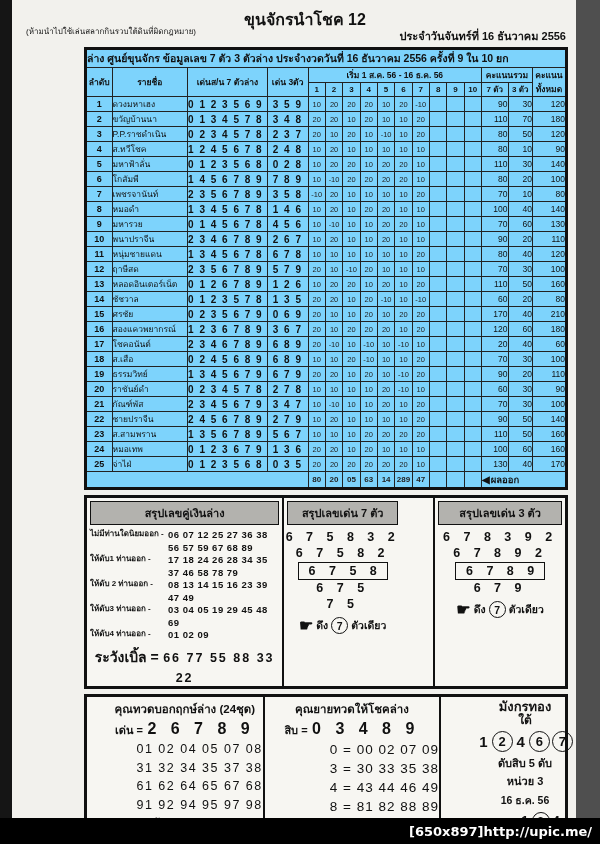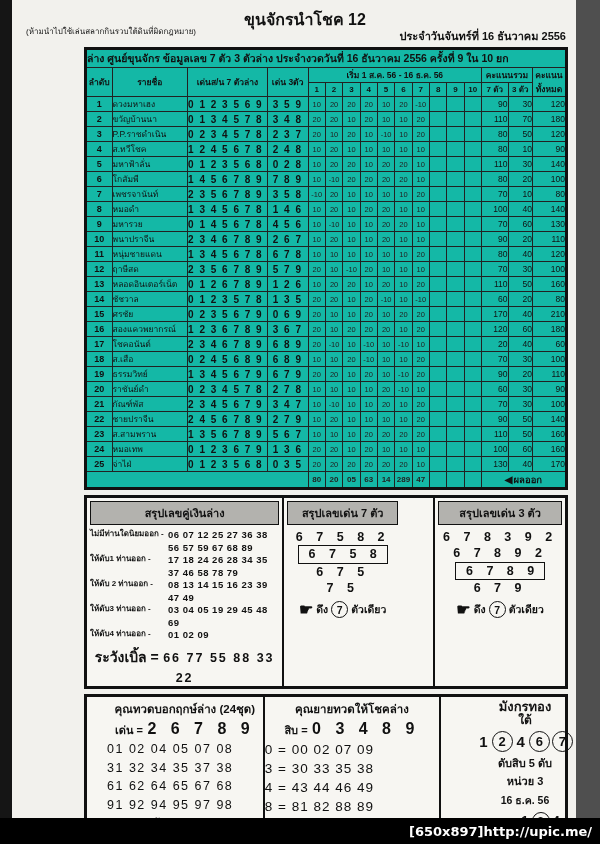--- a/index.html
+++ b/index.html
@@ -10,35 +10,35 @@
   .paper{position:absolute;left:12px;top:0;width:564px;height:818px;background:#f2f1ed;}
   .content{position:absolute;left:72px;top:0;width:484px;}
 
   
   .hdr{position:relative;height:47px;}
   .top-note{position:absolute;left:-58px;top:25px;font-size:8px;white-space:nowrap;}
   .title{position:absolute;left:160px;top:7px;font-size:16px;font-weight:bold;}
   .date-line{position:absolute;right:2px;top:27px;font-size:11px;font-weight:bold;}
 
   
-  table.main{width:484px;border-collapse:collapse;table-layout:fixed;border:3px solid #111;background:#14b8a6;}
+  table.main{width:484px;border-collapse:collapse;table-layout:fixed;border:3px solid #111;background:#7dd3fc;}
   table.main th,table.main td{border:1px solid #222;padding:0;overflow:hidden;white-space:nowrap;}
   .caption{font-size:10.5px;font-weight:bold;text-align:left;padding:3px 3px;}
   th.h{font-size:8.5px;font-weight:bold;text-align:center;}
   th.ph{font-size:8px;font-weight:bold;text-align:center;height:13px;}
   td.c{text-align:center;}
   td.b{font-weight:bold;font-size:9px;}
   td{height:14px;}
   td.nm{font-size:8.5px;padding-left:2px;}
   td.dg{font-size:10px;font-weight:bold;letter-spacing:1.5px;padding-left:3px;}
   td.sc{font-size:7.5px;text-align:center;color:#222;}
   td.tt{font-size:8.5px;text-align:right;padding-right:2px;}
   tr.result-row td{font-weight:bold;}
   td.rb{font-size:8px;}
-  td.res-lab{text-align:center;font-size:9.5px;padding-right:2px;}
+  td.res-lab{text-align:left;font-size:9.5px;padding-right:2px;}
   .arrow{font-size:10px;margin-right:1px;}
 
   
   .sect{display:flex;border:3px solid #111;margin-top:5px;background:#f7f6f2;}
   .box{box-sizing:border-box;}
   .box+.box{border-left:2px solid #111;}
   .box-head{background:#b3b2ae;border:1.5px solid #111;margin:3px 3px 2px 3px;font-weight:bold;
             text-align:center;font-size:11px;padding:2px 0;}
   .s-pairs{width:212px;}
   .s-hot7{width:129px;}
@@ -61,21 +61,21 @@
            align-items:center;justify-content:center;font-size:10.5px;font-weight:bold;flex:none;}
 
   
   .b-head{font-size:11.5px;font-weight:bold;text-align:center;padding:3px 0 1px 0;}
   .b-left{width:168px;margin-left:20px;}
   .b-mid{width:190px;}
   .b-right{width:126px;padding-left:44px;}
   .main-line{text-align:center;font-weight:bold;margin:1px 0;}
   .main-label{font-size:11px;}
   .main-value{font-size:16px;letter-spacing:5px;}
-  .gp-rows,.gm-rows{text-align:left;}
+  .gp-rows,.gm-rows{text-align:right;}
   .gp-line{font-size:12.5px;letter-spacing:1.5px;line-height:1.5;}
   .gm-line{font-size:13.5px;letter-spacing:1px;line-height:1.42;}
   .warn2{text-align:center;font-weight:bold;font-size:11.5px;margin-top:2px;}
   .dragon{text-align:center;}
   .d-title{font-size:13px;font-weight:bold;line-height:1.1;padding-top:3px;}
   .d-sub{font-size:12px;font-weight:bold;line-height:1.1;}
   .d-line{display:flex;align-items:center;justify-content:center;margin:4px 0 2px 0;}
   .circ{display:inline-flex;width:19px;height:19px;border:1.7px solid #111;border-radius:50%;
         align-items:center;justify-content:center;font-size:13px;font-weight:bold;margin:0 1px;flex:none;}
   .pl-d{font-size:15px;font-weight:bold;margin:0 3px;}
@@ -674,20 +674,21 @@
               </div>
             </div>
           <div class="warn-line">
             <span class="warn-label">ระวังเบิ้ล =</span>
             <span class="warn-value">66 77 55 88 33 22</span>
           </div>
         </div>
         <div class="box s-hot7">
           <div class="box-head">สรุปเลขเด่น 7 ตัว</div>
           <div class="pyr">
+              <div class="pyr-line"><span>6 7 5 8 3 2</span></div>
               <div class="pyr-line"><span>6 7 5 8 2</span></div>
               <div class="pyr-line"><span class="pyr-box">6 7 5 8</span></div>
               <div class="pyr-line"><span>6 7 5</span></div>
               <div class="pyr-line"><span>7 5</span></div>
             </div>
           <div class="pull-line">
             <span class="hand">☛</span>
             <span>ดึง</span>
             <span class="circled">7</span>
             <span>ตัวเดียว</span>

